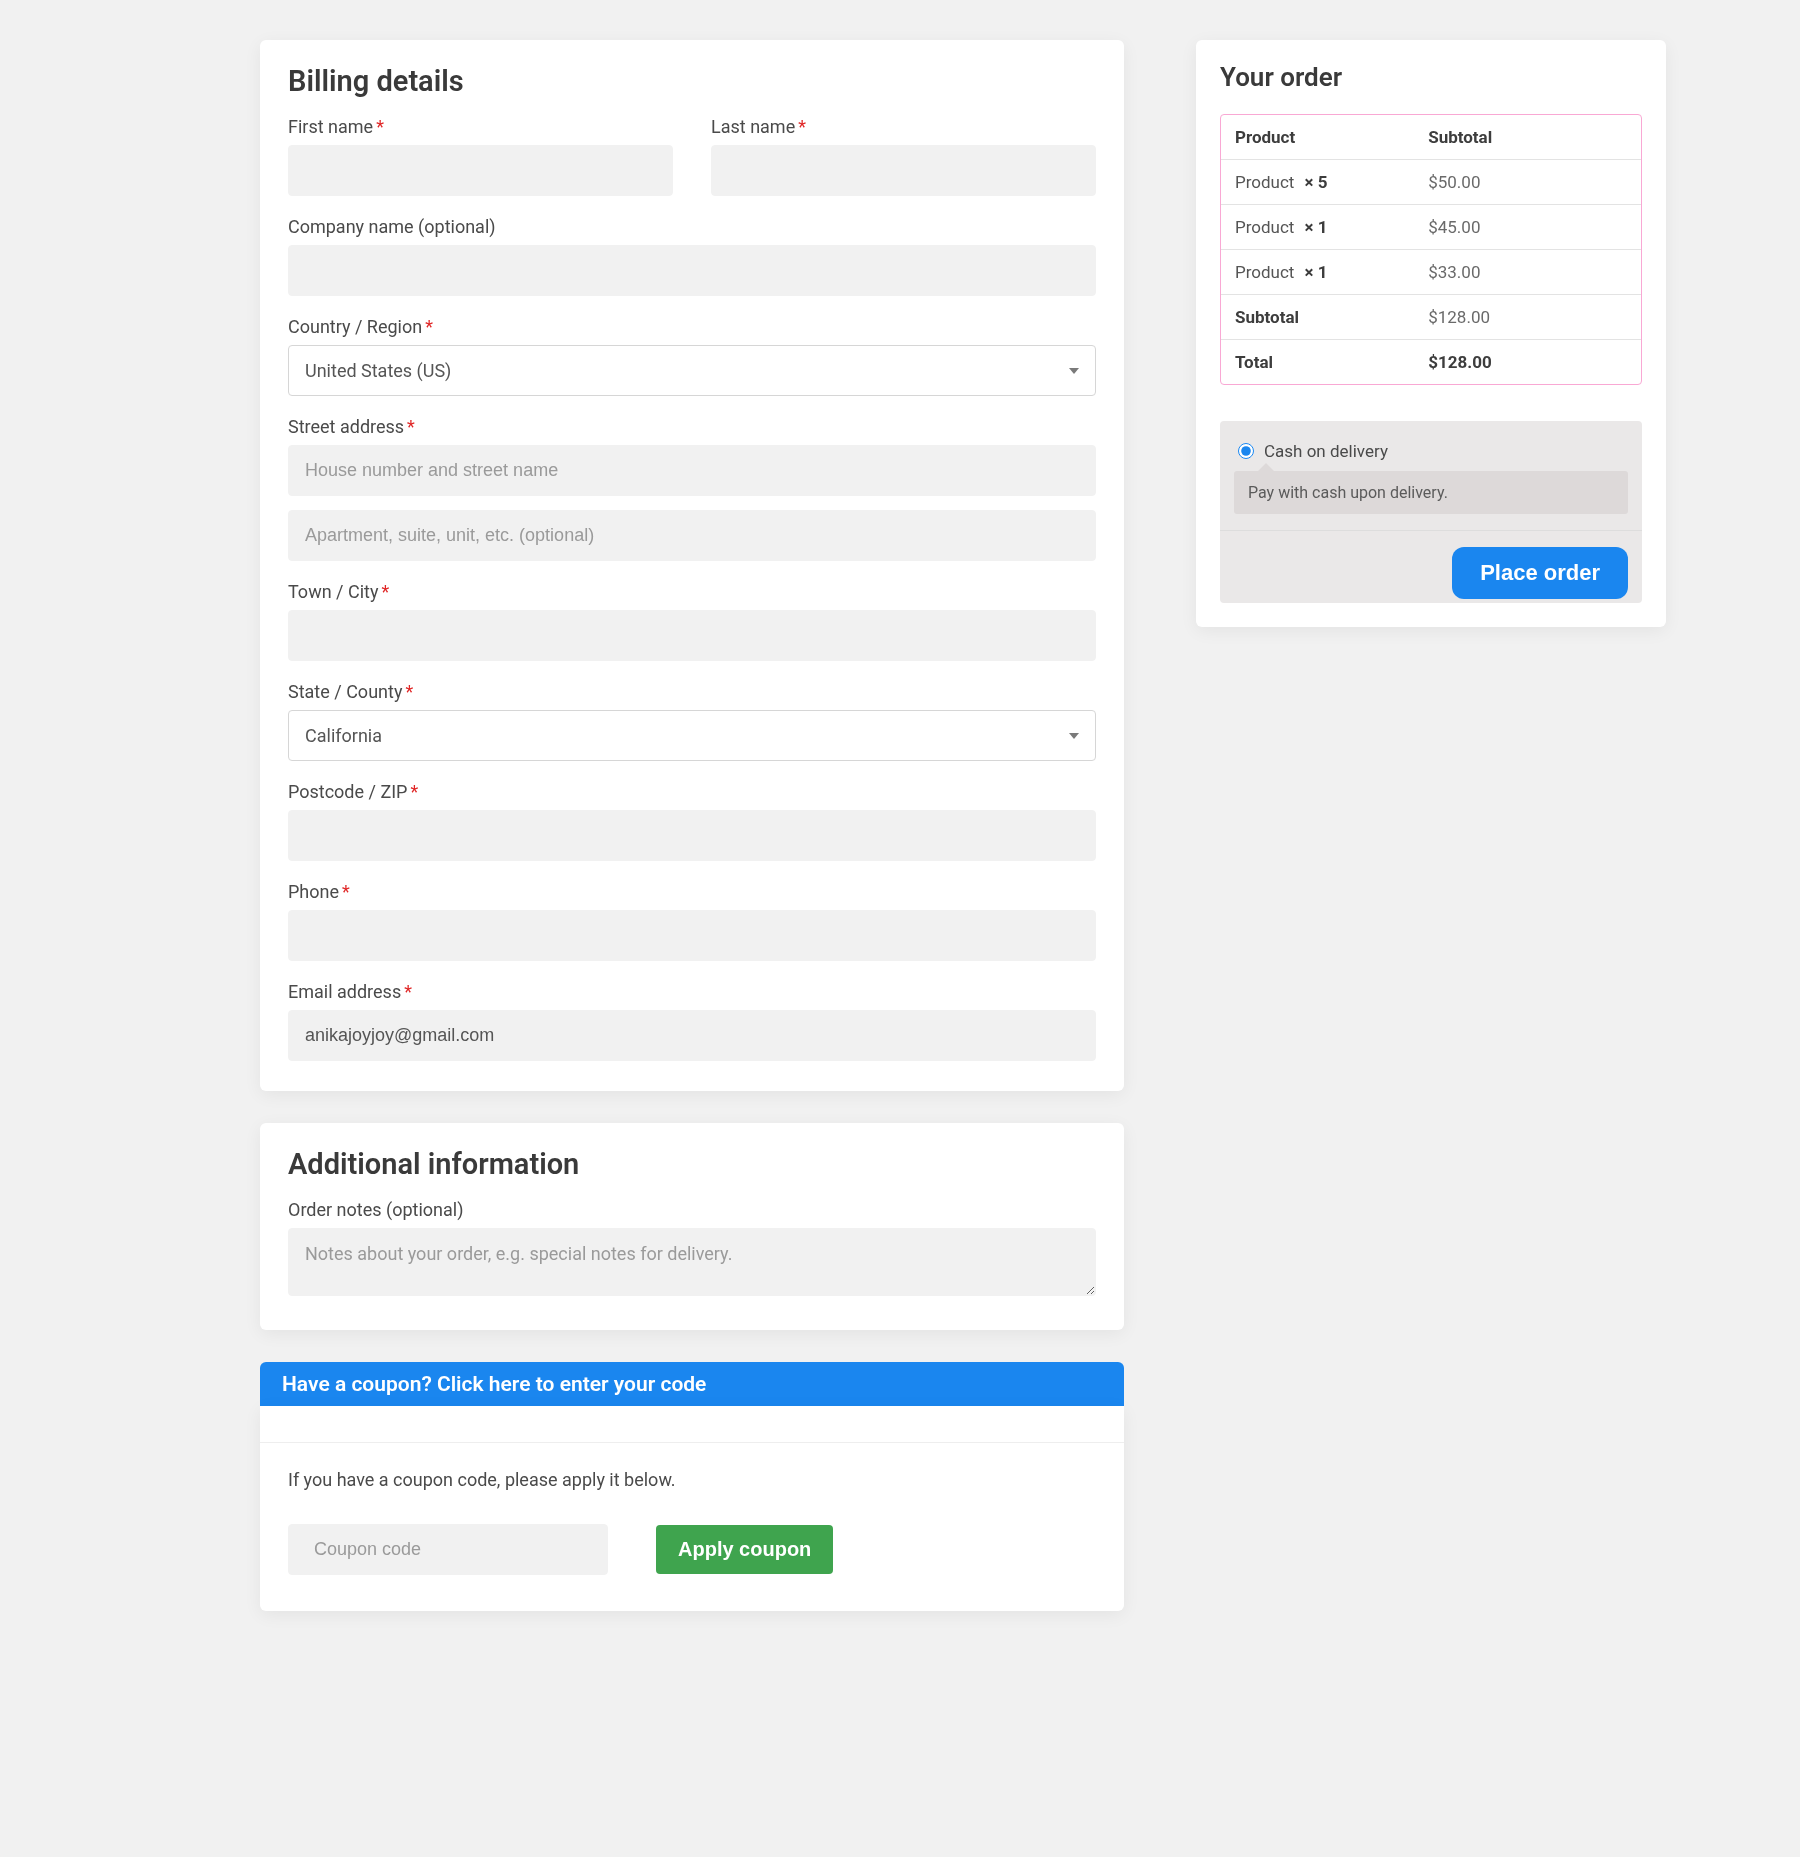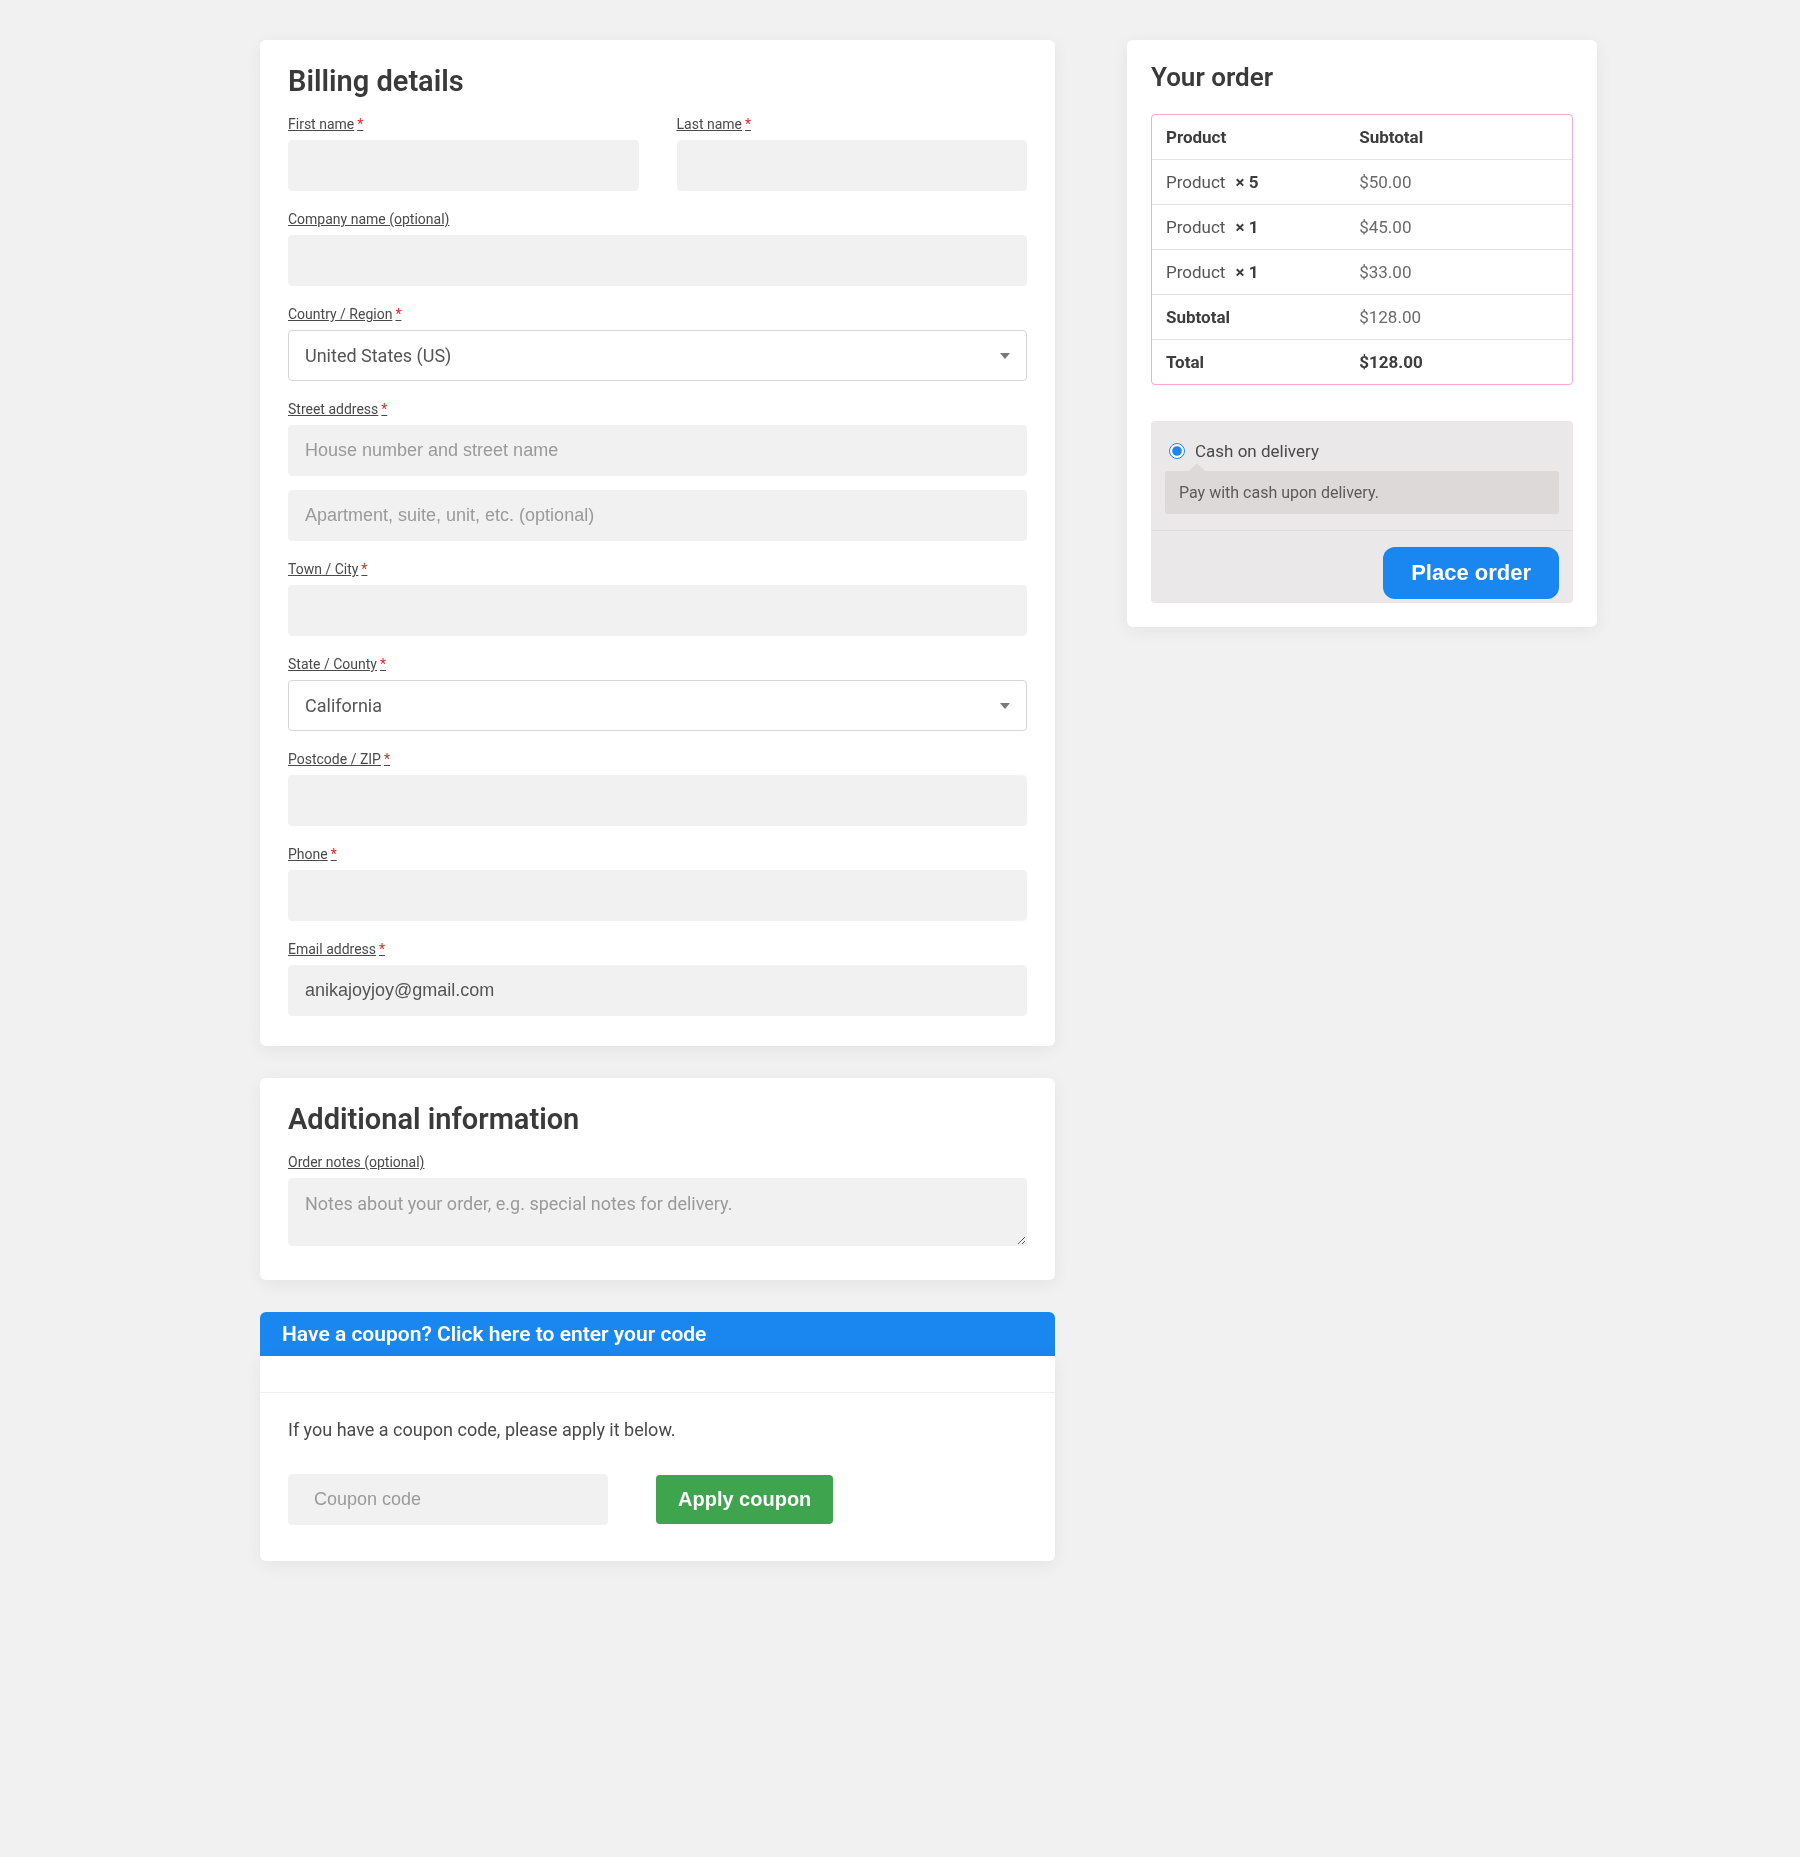--- a/index.html
+++ b/index.html
@@ -13,21 +13,21 @@
     width: 1800px;
     margin: 0 auto;
     position: relative;
   }
   .layout {
     display: flex;
     align-items: flex-start;
     gap: 72px;
     padding-left: 260px;
   }
-  .left-col { width: 795px; }
+  .left-col { width: 864px; }
   .right-col { width: 470px; }
   .card {
     background: #fff;
     border-radius: 6px;
     box-shadow: 0 4px 18px rgba(0,0,0,0.06);
     padding: 24px 28px 30px;
     margin-bottom: 32px;
   }
   h2 {
     font-size: 29px;
@@ -36,24 +36,23 @@
     margin-bottom: 18px;
   }
   .row2 {
     display: flex;
     gap: 38px;
   }
   .row2 .field { flex: 1; }
   .field { margin-bottom: 20px; }
   .field-label {
     display: block;
-    font-size: 14px;
+    font-size: 18px;
     color: #4a4a4a;
     margin-bottom: 8px;
-    text-decoration: underline;
   }
   .req { color: #e02626; margin-left: 3px; }
   .field input[type="text"],
   .field input[type="email"],
   .field input[type="tel"],
   .field textarea {
     width: 100%;
     background: #f1f1f1;
     border: 1px solid #f1f1f1;
     border-radius: 4px;

